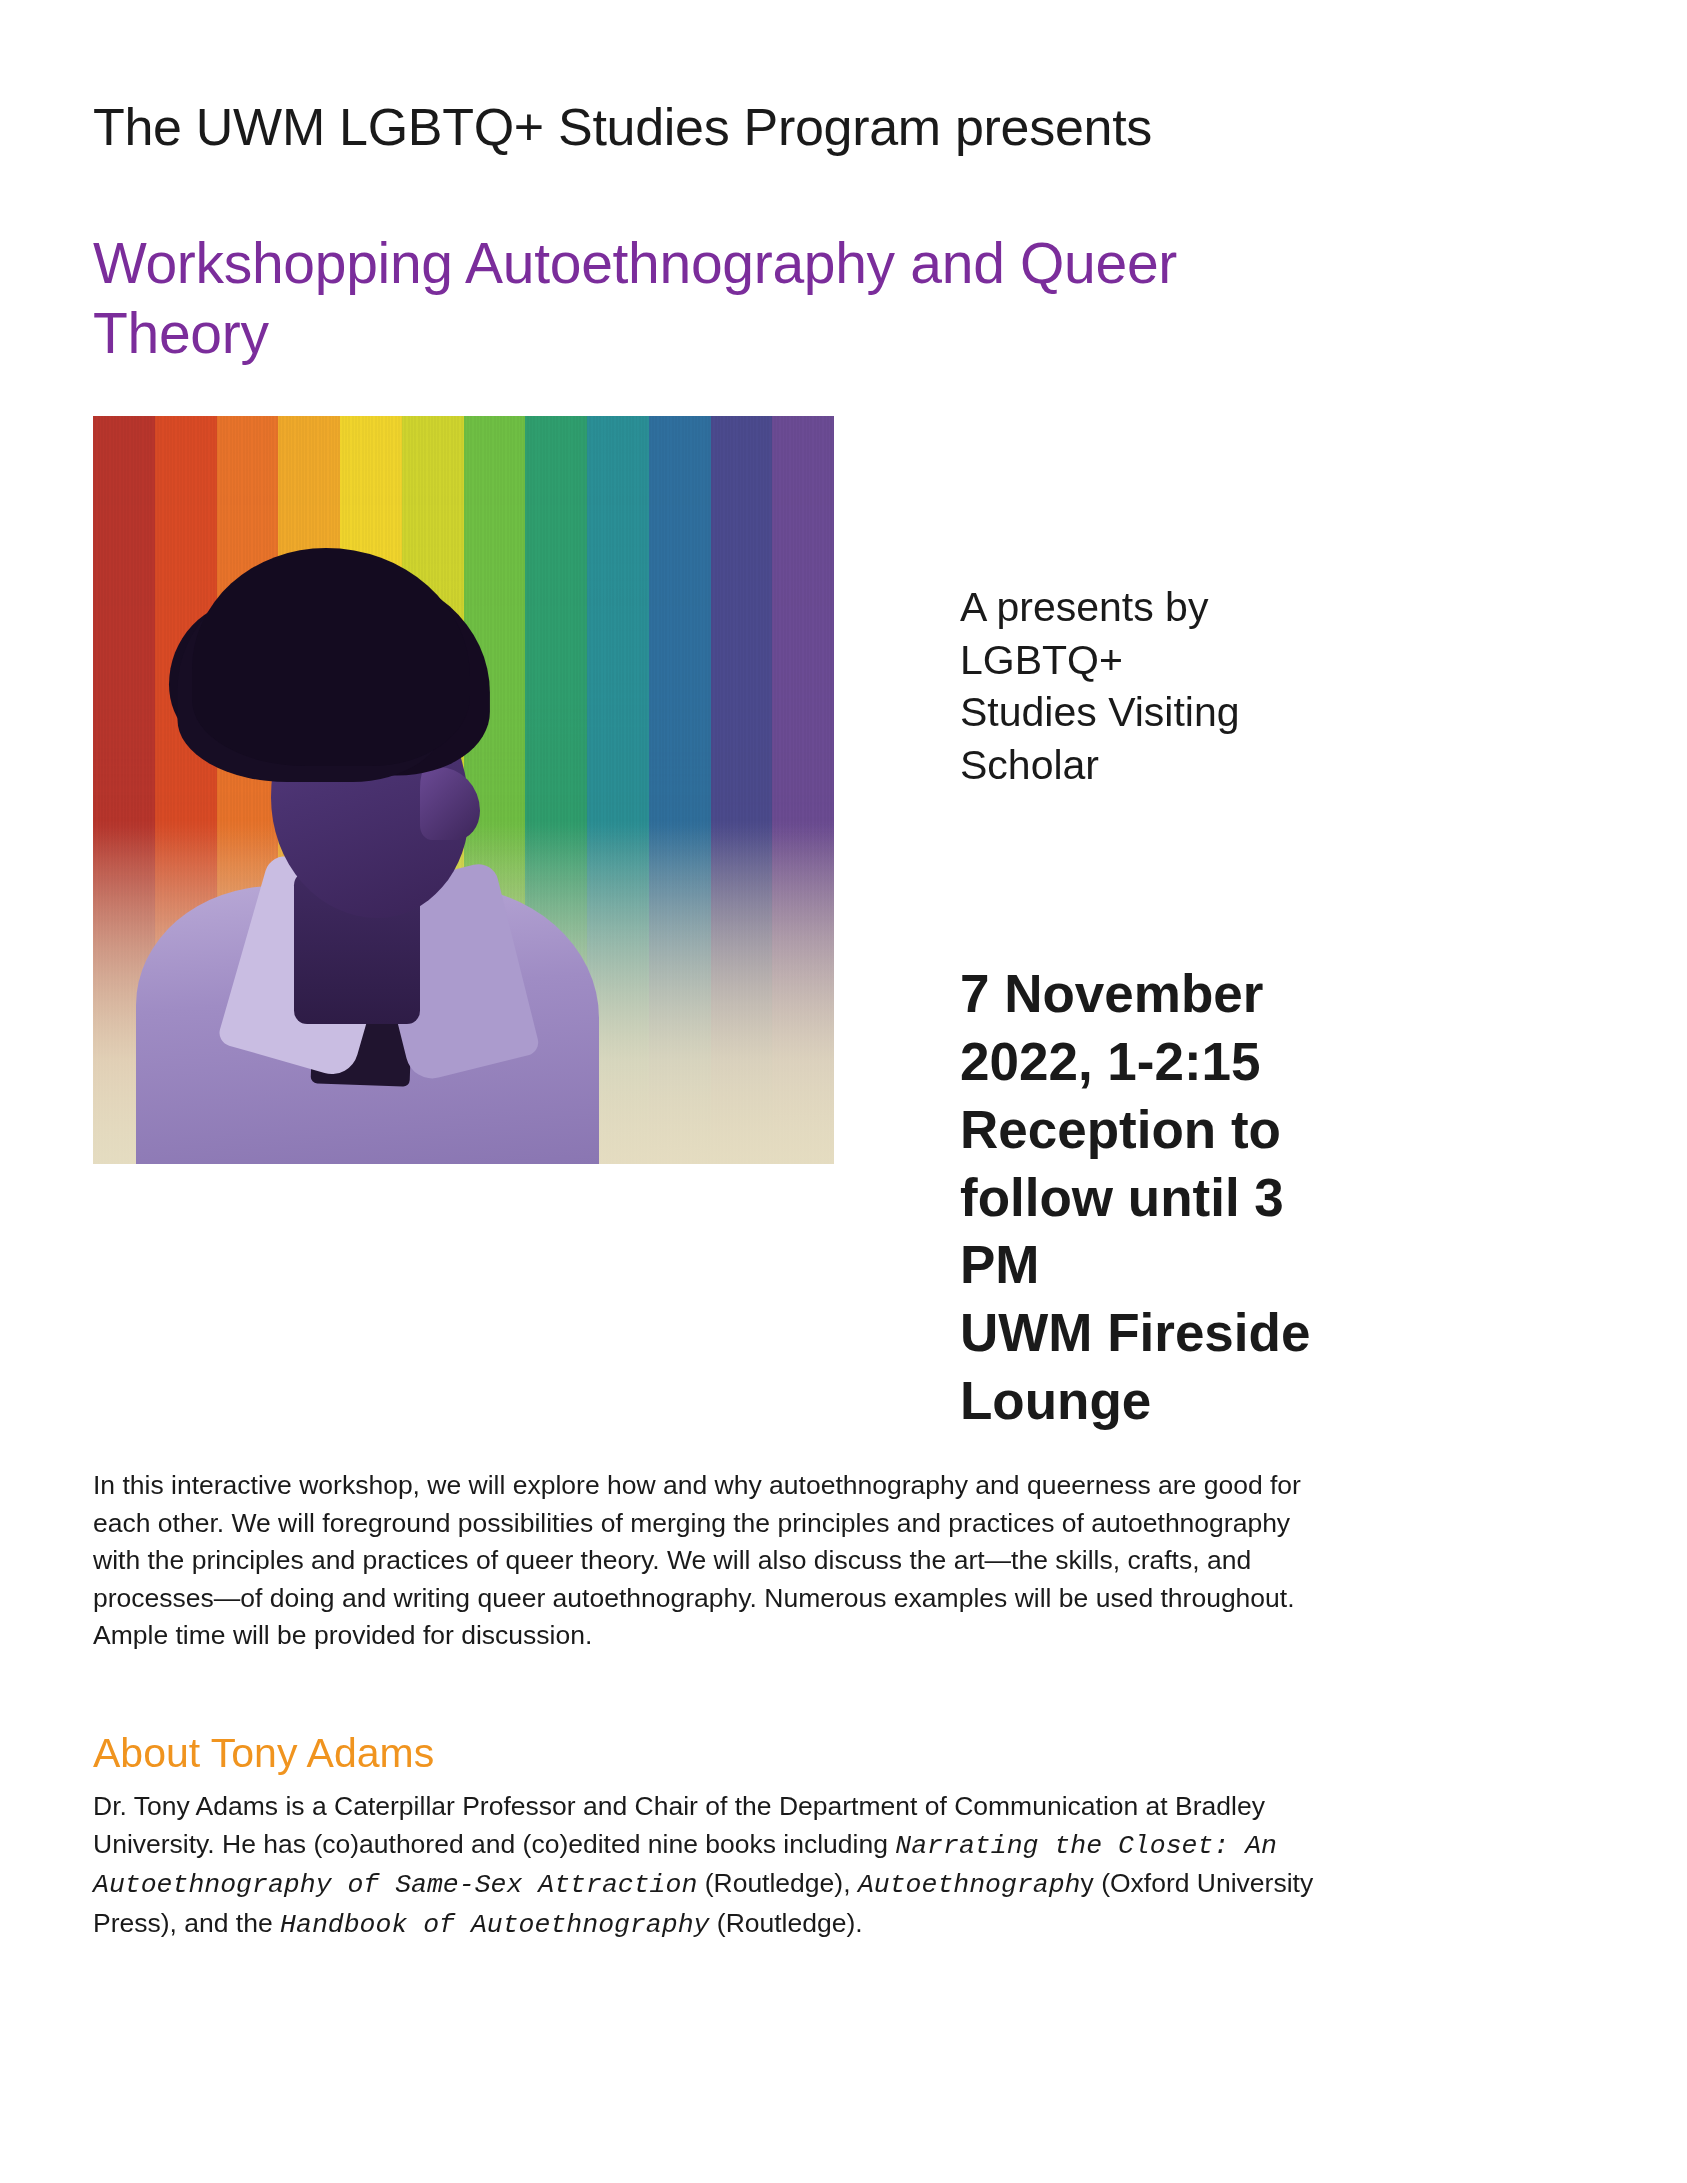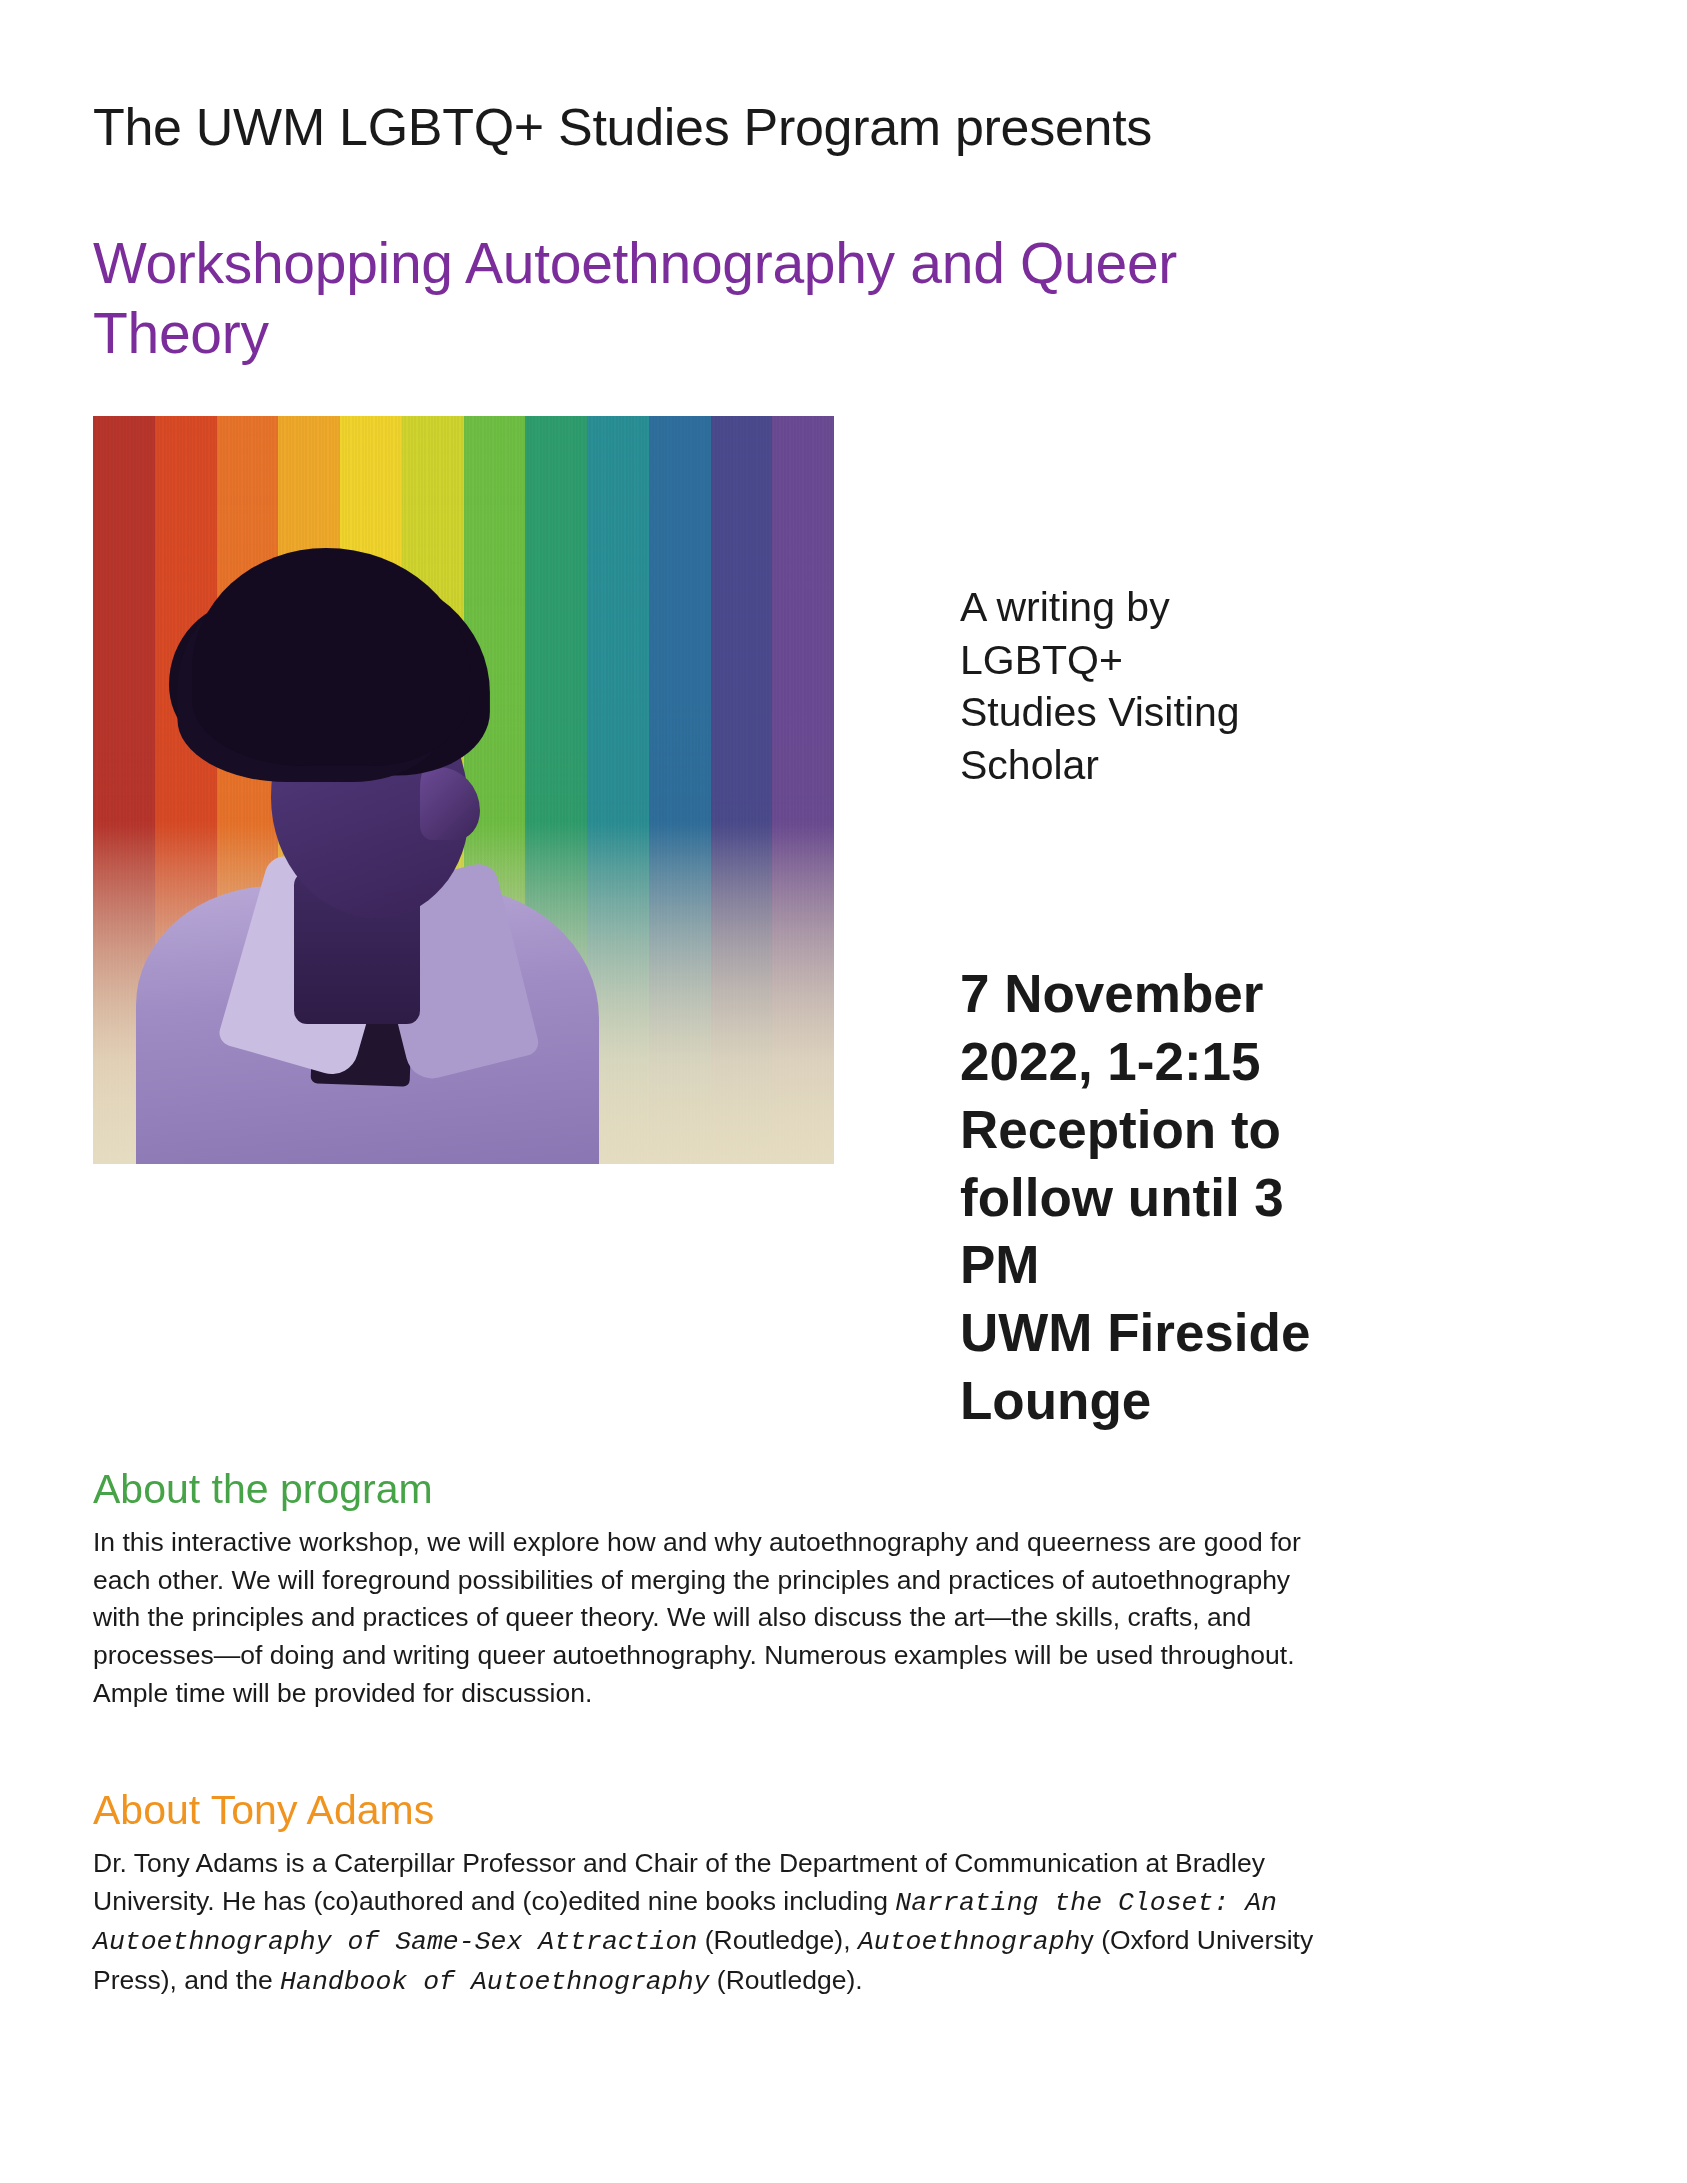--- a/index.html
+++ b/index.html
@@ -218,35 +218,34 @@
         <div class="fig-neck"></div>
         <div class="fig-face"></div>
         <div class="fig-nose"></div>
         <div class="fig-hair2"></div>
         <div class="fig-hair"></div>
       </div>
     </div>
 
     <div class="hero-text">
       <div class="hero-block">
-        <div>A writing by LGBTQ+</div>
+        <div>A presents by LGBTQ+</div>
         <div>Studies Visiting Scholar</div>
       </div>
 
       <div class="hero-when">
         <div>7 November 2022, 1-2:15</div>
         <div>Reception to follow until 3 PM</div>
         <div>UWM Fireside Lounge</div>
       </div>
     </div>
 
   </div>
 
   <div class="section" style="margin-top:32px;">
-    <h3 class="section-head green">About the program</h3>
     <p class="body-text">In this interactive workshop, we will explore how and why autoethnography and queerness are good for each other. We will foreground possibilities of merging the principles and practices of autoethnography with the principles and practices of queer theory. We will also discuss the art—the skills, crafts, and processes—of doing and writing queer autoethnography. Numerous examples will be used throughout. Ample time will be provided for discussion.</p>
   </div>
 
   <div class="spacer-md"></div>
 
   <div class="section">
     <h3 class="section-head orange">About Tony Adams</h3>
     <p class="body-text"><span>Dr. Tony Adams is a Caterpillar Professor and Chair of the Department of Communication at Bradley University. He has (co)authored and (co)edited nine books including </span><em>Narrating the Closet: An Autoethnography of Same-Sex Attraction</em><span> (Routledge), </span><em>Autoethnograph</em><span>y (Oxford University Press), and the </span><em>Handbook of Autoethnography</em><span> (Routledge).</span></p>
   </div>
 

